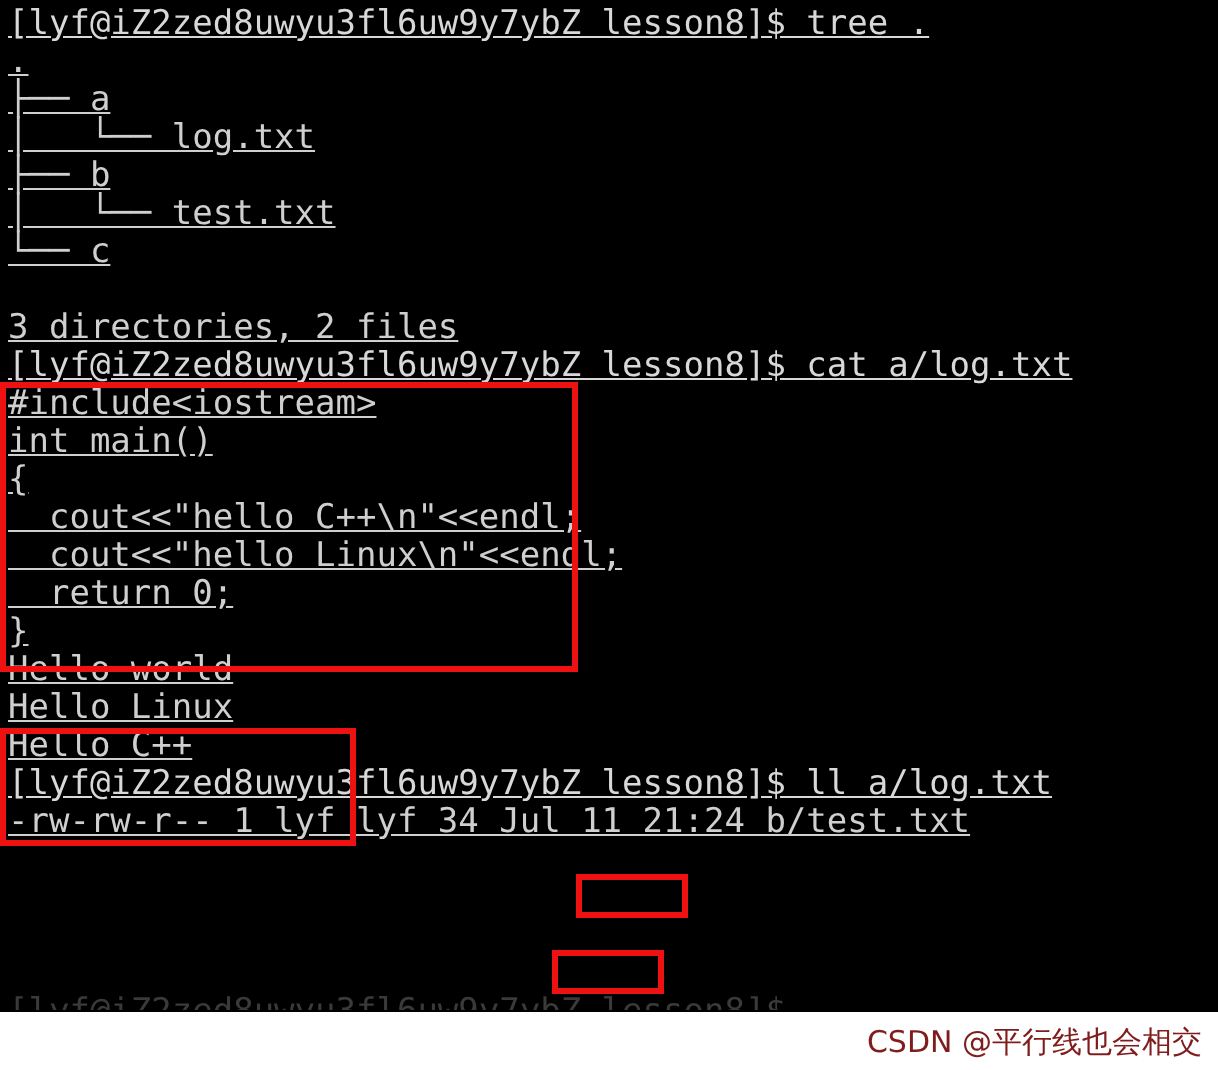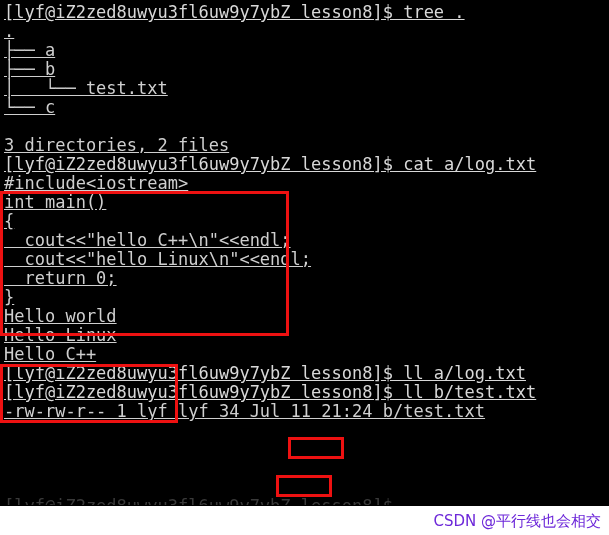--- a/index.html
+++ b/index.html
@@ -89,21 +89,21 @@
     width: 56px;
     height: 22px;
   }
 
   #watermark {
     position: absolute;
     right: 8px;
     bottom: 4px;
     font-family: "DejaVu Sans", "Liberation Sans", sans-serif;
     font-size: 15px;
-    color: #6d28d9;
+    color: #7f1d1d;
     white-space: pre;
   }
 
   
   #cutline {
     position: absolute;
     left: 4px;
     top: 497px;
     height: 8px;
     overflow: hidden;
@@ -115,38 +115,38 @@
 </style>
 </head>
 <body>
 
 <div id="terminal">
 
   <div class="lines">
     <div class="line">[lyf@iZ2zed8uwyu3fl6uw9y7ybZ lesson8]$ tree .</div>
     <div class="line out">.</div>
     <div class="line tree">├── a</div>
+    <div class="line tree">│   └── log.txt</div>
     <div class="line tree">├── b</div>
     <div class="line tree">│   └── test.txt</div>
     <div class="line tree">└── c</div>
     <div class="line blank"> </div>
     <div class="line out">3 directories, 2 files</div>
     <div class="line">[lyf@iZ2zed8uwyu3fl6uw9y7ybZ lesson8]$ cat a/log.txt</div>
     <div class="line out">#include&lt;iostream&gt;</div>
     <div class="line out">int main()</div>
     <div class="line out">{</div>
     <div class="line out">  cout&lt;&lt;"hello C++\n"&lt;&lt;endl;</div>
     <div class="line out">  cout&lt;&lt;"hello Linux\n"&lt;&lt;endl;</div>
     <div class="line out">  return 0;</div>
     <div class="line out">}</div>
     <div class="line out">Hello world</div>
     <div class="line out">Hello Linux</div>
     <div class="line out">Hello C++</div>
     <div class="line">[lyf@iZ2zed8uwyu3fl6uw9y7ybZ lesson8]$ ll a/log.txt</div>
-    <div class="line">[lyf@iZ2zed8uwyu3fl6uw9y7ybZ lesson8]$ ll b/test.txt</div>
     <div class="line out">-rw-rw-r-- 1 lyf lyf 34 Jul 11 21:24 b/test.txt</div>
   </div>
 
   <div id="cutline">
     <div class="line">[lyf@iZ2zed8uwyu3fl6uw9y7ybZ lesson8]$</div>
   </div>
 
   <div class="redbox" id="box-code"></div>
   <div class="redbox" id="box-hello"></div>
   <div class="redbox" id="box-time1"></div>

